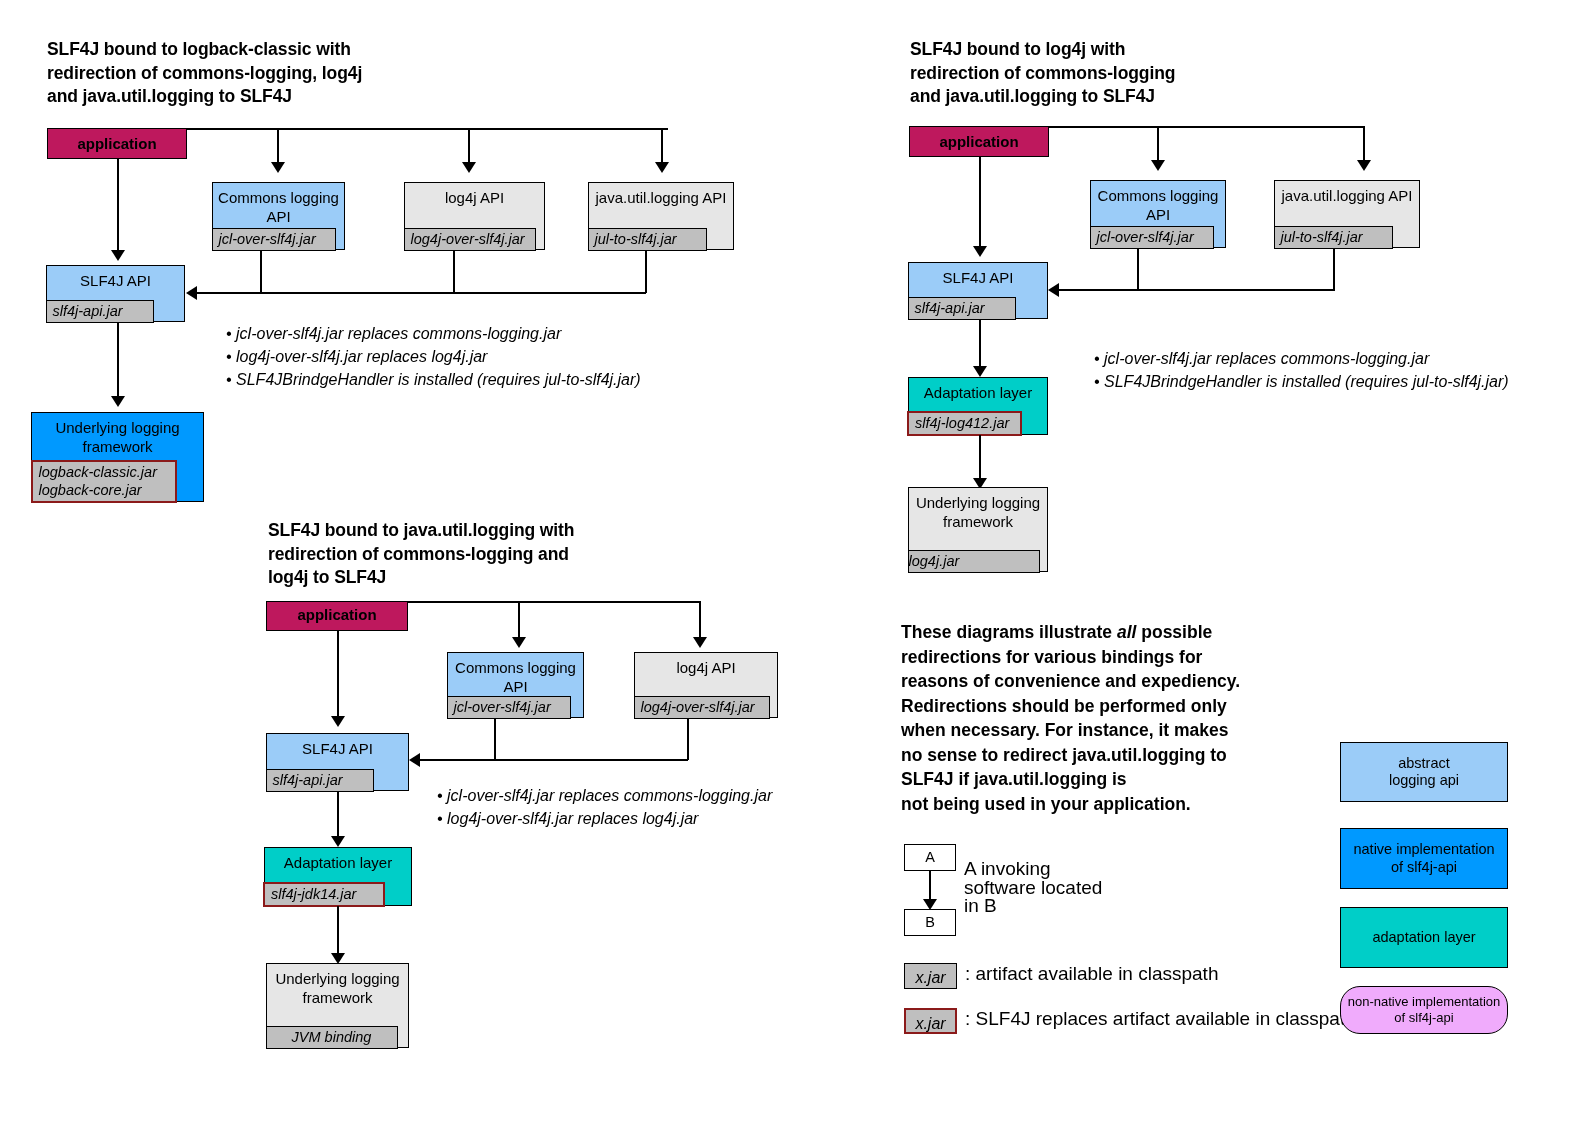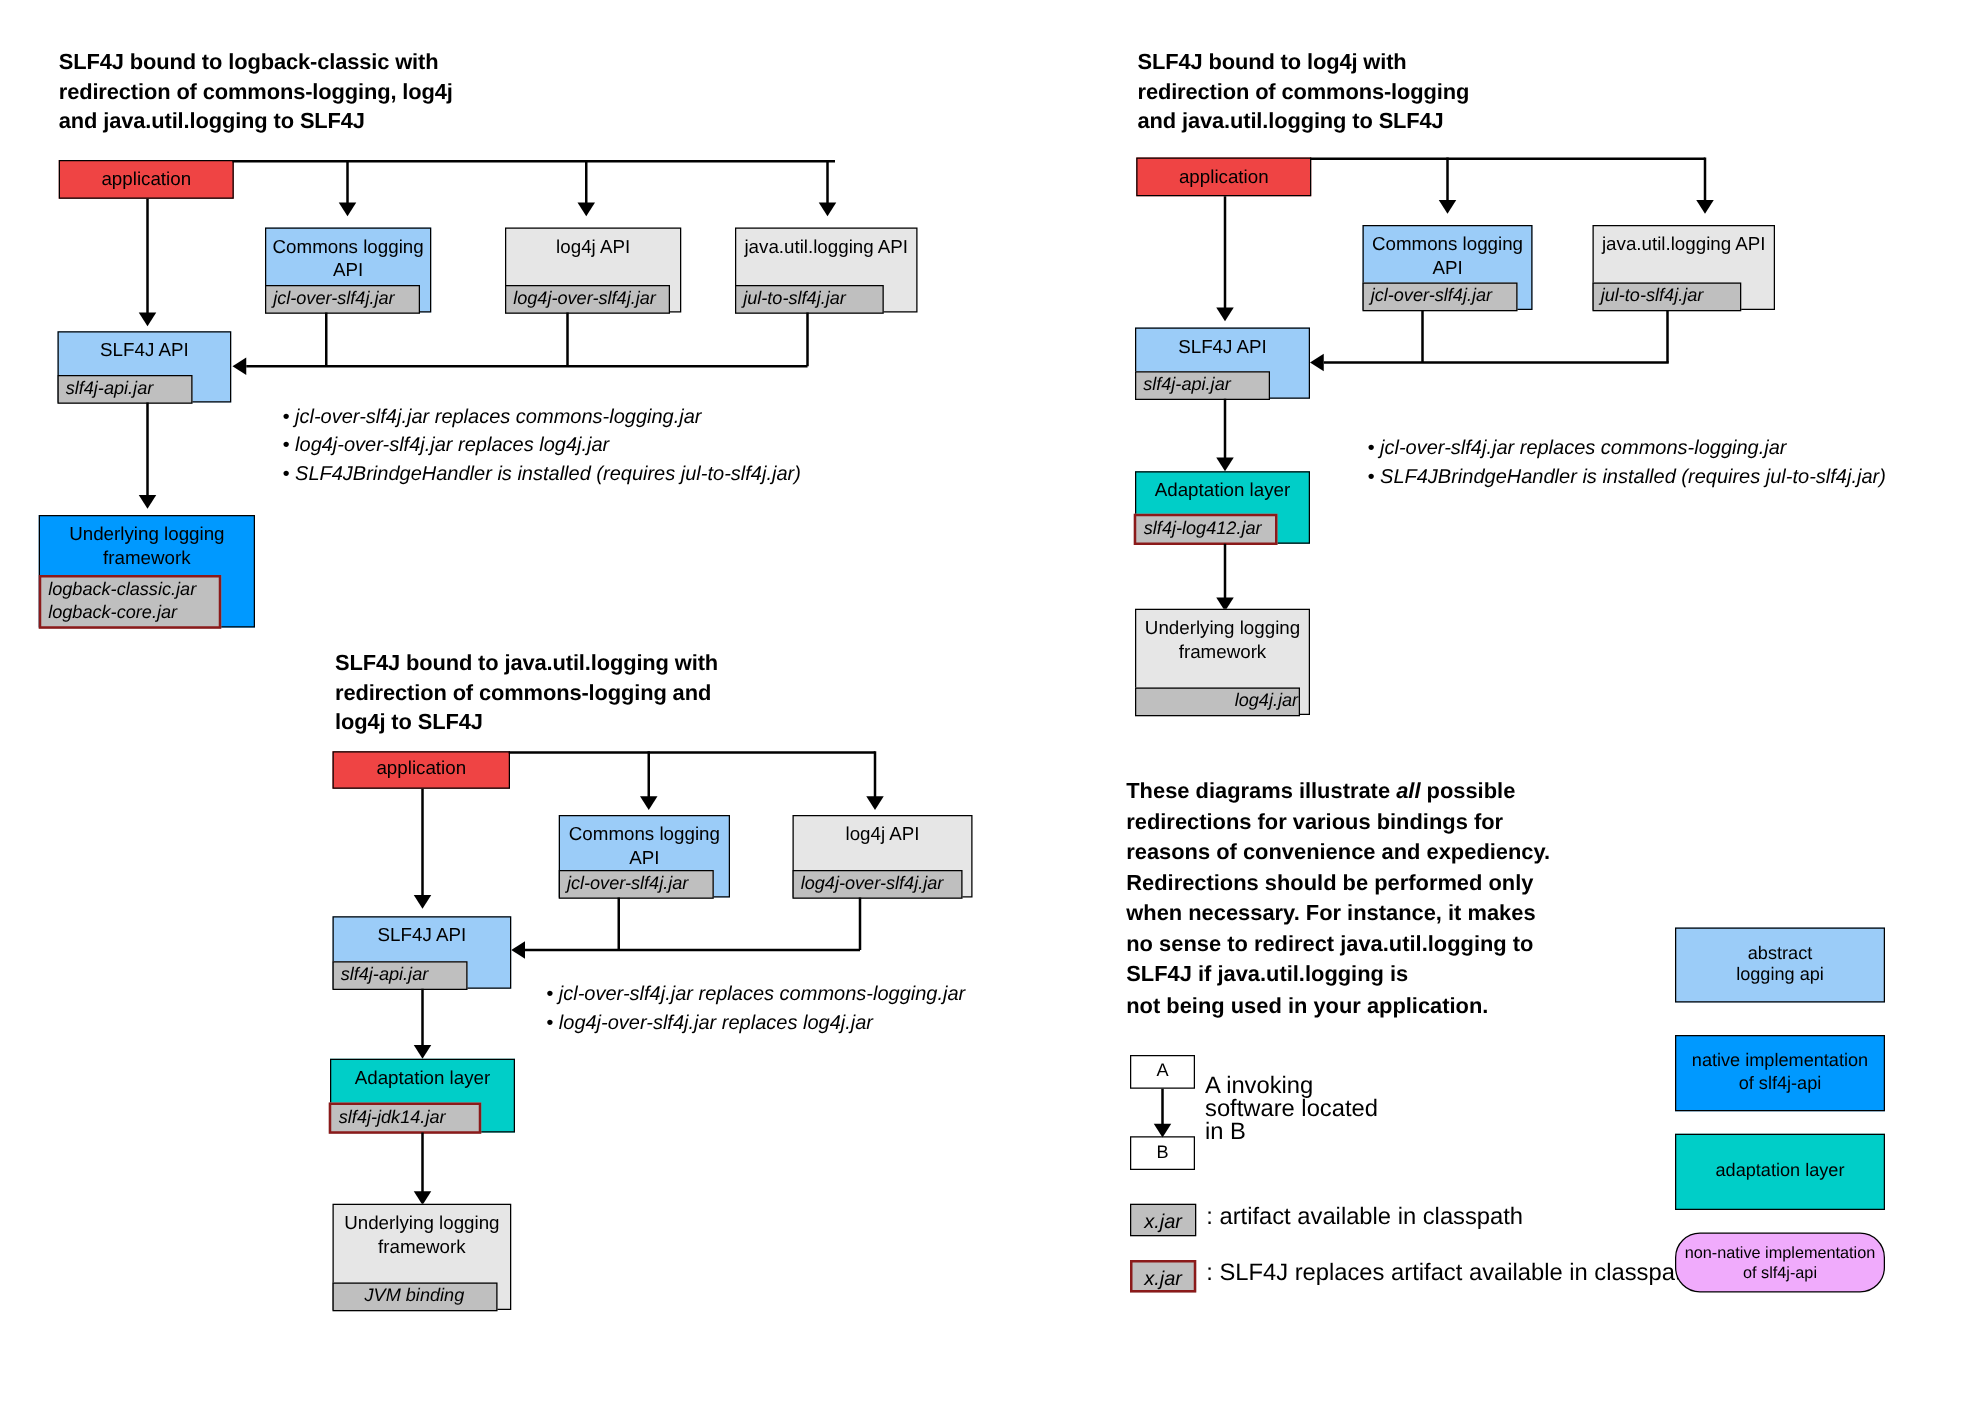--- a/index.html
+++ b/index.html
@@ -8,21 +8,21 @@
   .canvas{position:absolute;left:0;top:0;width:1587px;height:1123px;}
 
   
   .dtitle{position:absolute;font-weight:bold;font-size:17.5px;line-height:23.5px;
           letter-spacing:-0.1px;white-space:pre-line;}
 
   
   .box{position:absolute;border:1.5px solid #000;box-sizing:border-box;
        font-size:15px;line-height:19px;text-align:center;}
   .box .title{display:block;padding-top:5px;padding-left:2px;padding-right:2px;}
-  .box.green{background:#ef4444;}
+  .box.green{background:#be185d;font-weight:bold;}
   .box.lblue{background:#9BCCF8;}
   .box.grey{background:#E6E6E6;}
   .box.teal{background:#00CEC8;}
   .box.nblue{background:#0099FF;}
 
   
   .jar{position:absolute;background:#BFBFBF;border:1.5px solid #000;box-sizing:border-box;
        font-style:italic;font-size:14.5px;line-height:18px;text-align:left;
        padding:1px 6px 2px 6px;white-space:pre-line;}
   .jar.binding{border:2px solid #8B1A1A;}
@@ -166,21 +166,21 @@
     <span class="jar binding" style="left:-2px;bottom:-2px;width:115px;">slf4j-log412.jar</span>
   </div>
 
   <div class="ln lv" style="left:979px;top:435px;height:44px;"></div>
   <div class="arrowD" style="left:973px;top:478px;"></div>
 
   <div class="box grey" style="left:908px;top:487px;width:140px;height:85px;">
     <span class="title">Underlying
 logging
 framework</span>
-    <span class="jar" style="left:-1.5px;bottom:-1.5px;width:132px;text-align:right;padding-left:0;padding-right:0;">log4j.jar</span>
+    <span class="jar" style="left:-1.5px;bottom:-1.5px;width:132px;text-align:left;padding-left:0;padding-right:0;">log4j.jar</span>
   </div>
 
   <div class="notes" style="left:1094px;top:347px;">• jcl-over-slf4j.jar replaces commons-logging.jar</div>
   <div class="notes" style="left:1094px;top:370px;">• SLF4JBrindgeHandler is installed (requires jul-to-slf4j.jar)</div>
 
   <div class="dtitle" style="left:268px;top:519px;width:440px;">SLF4J bound to java.util.logging with
 redirection of commons-logging and
 log4j to SLF4J</div>
 
   <div class="box green" style="left:266px;top:601px;width:142px;height:30px;">

